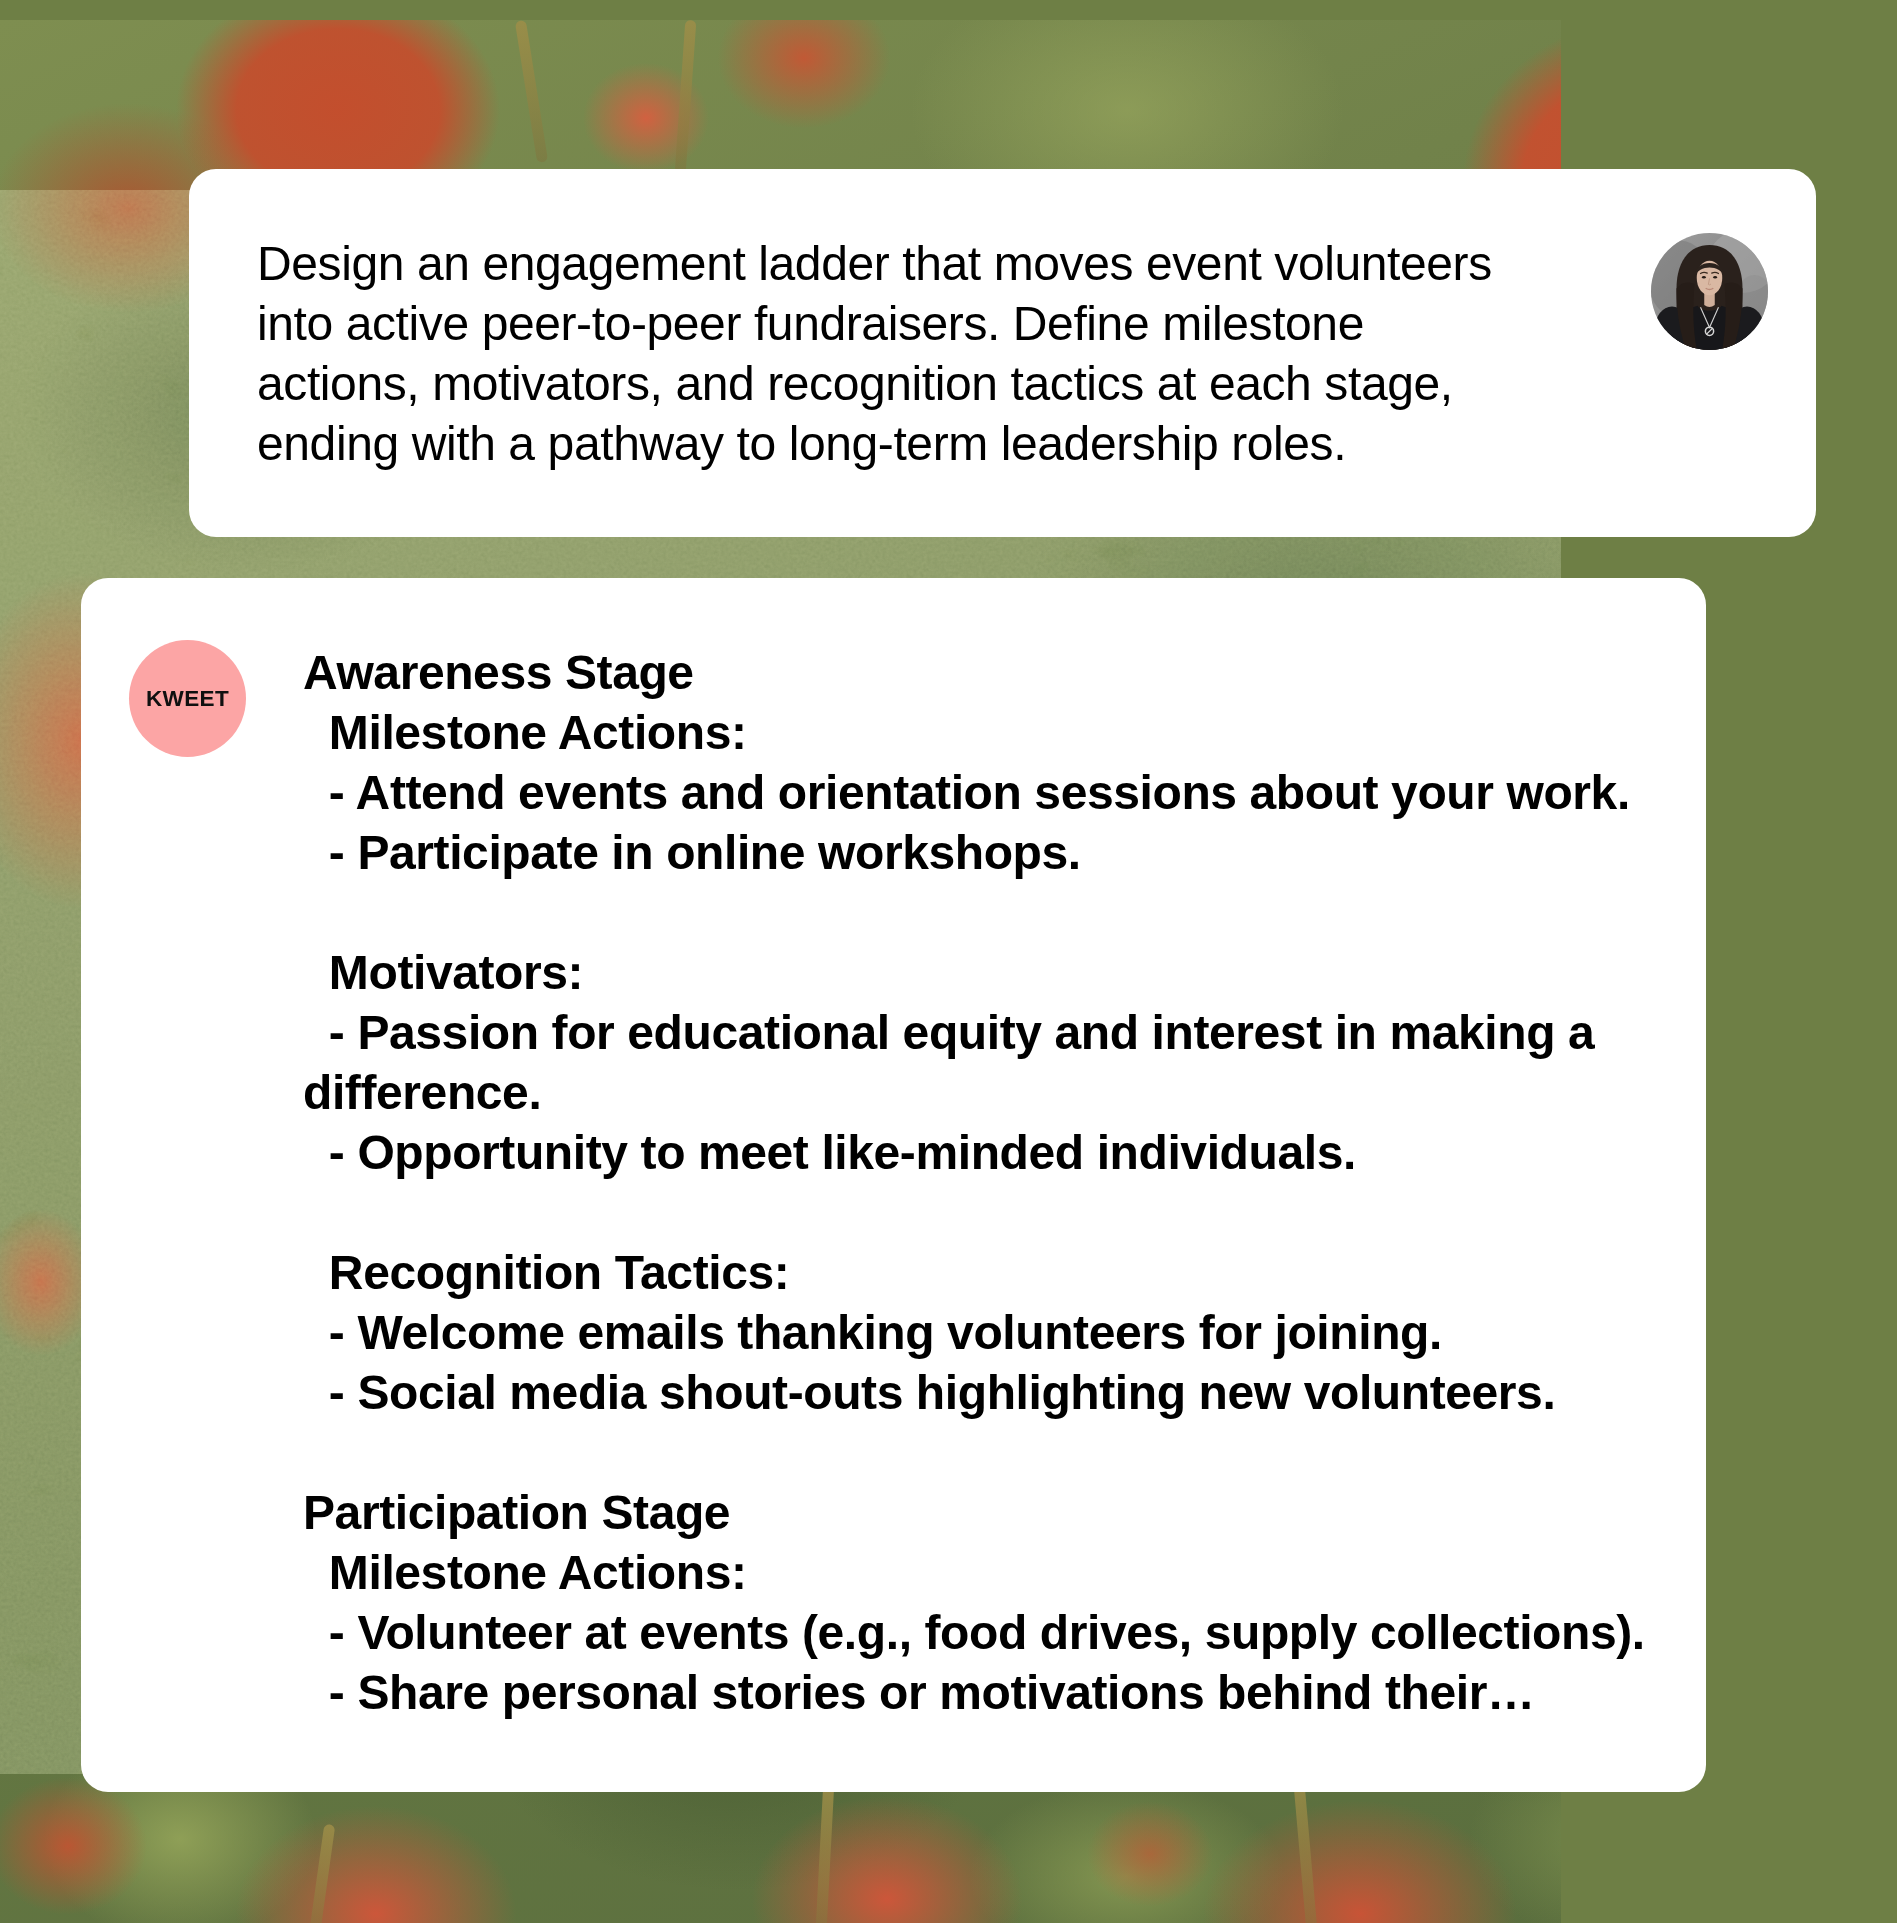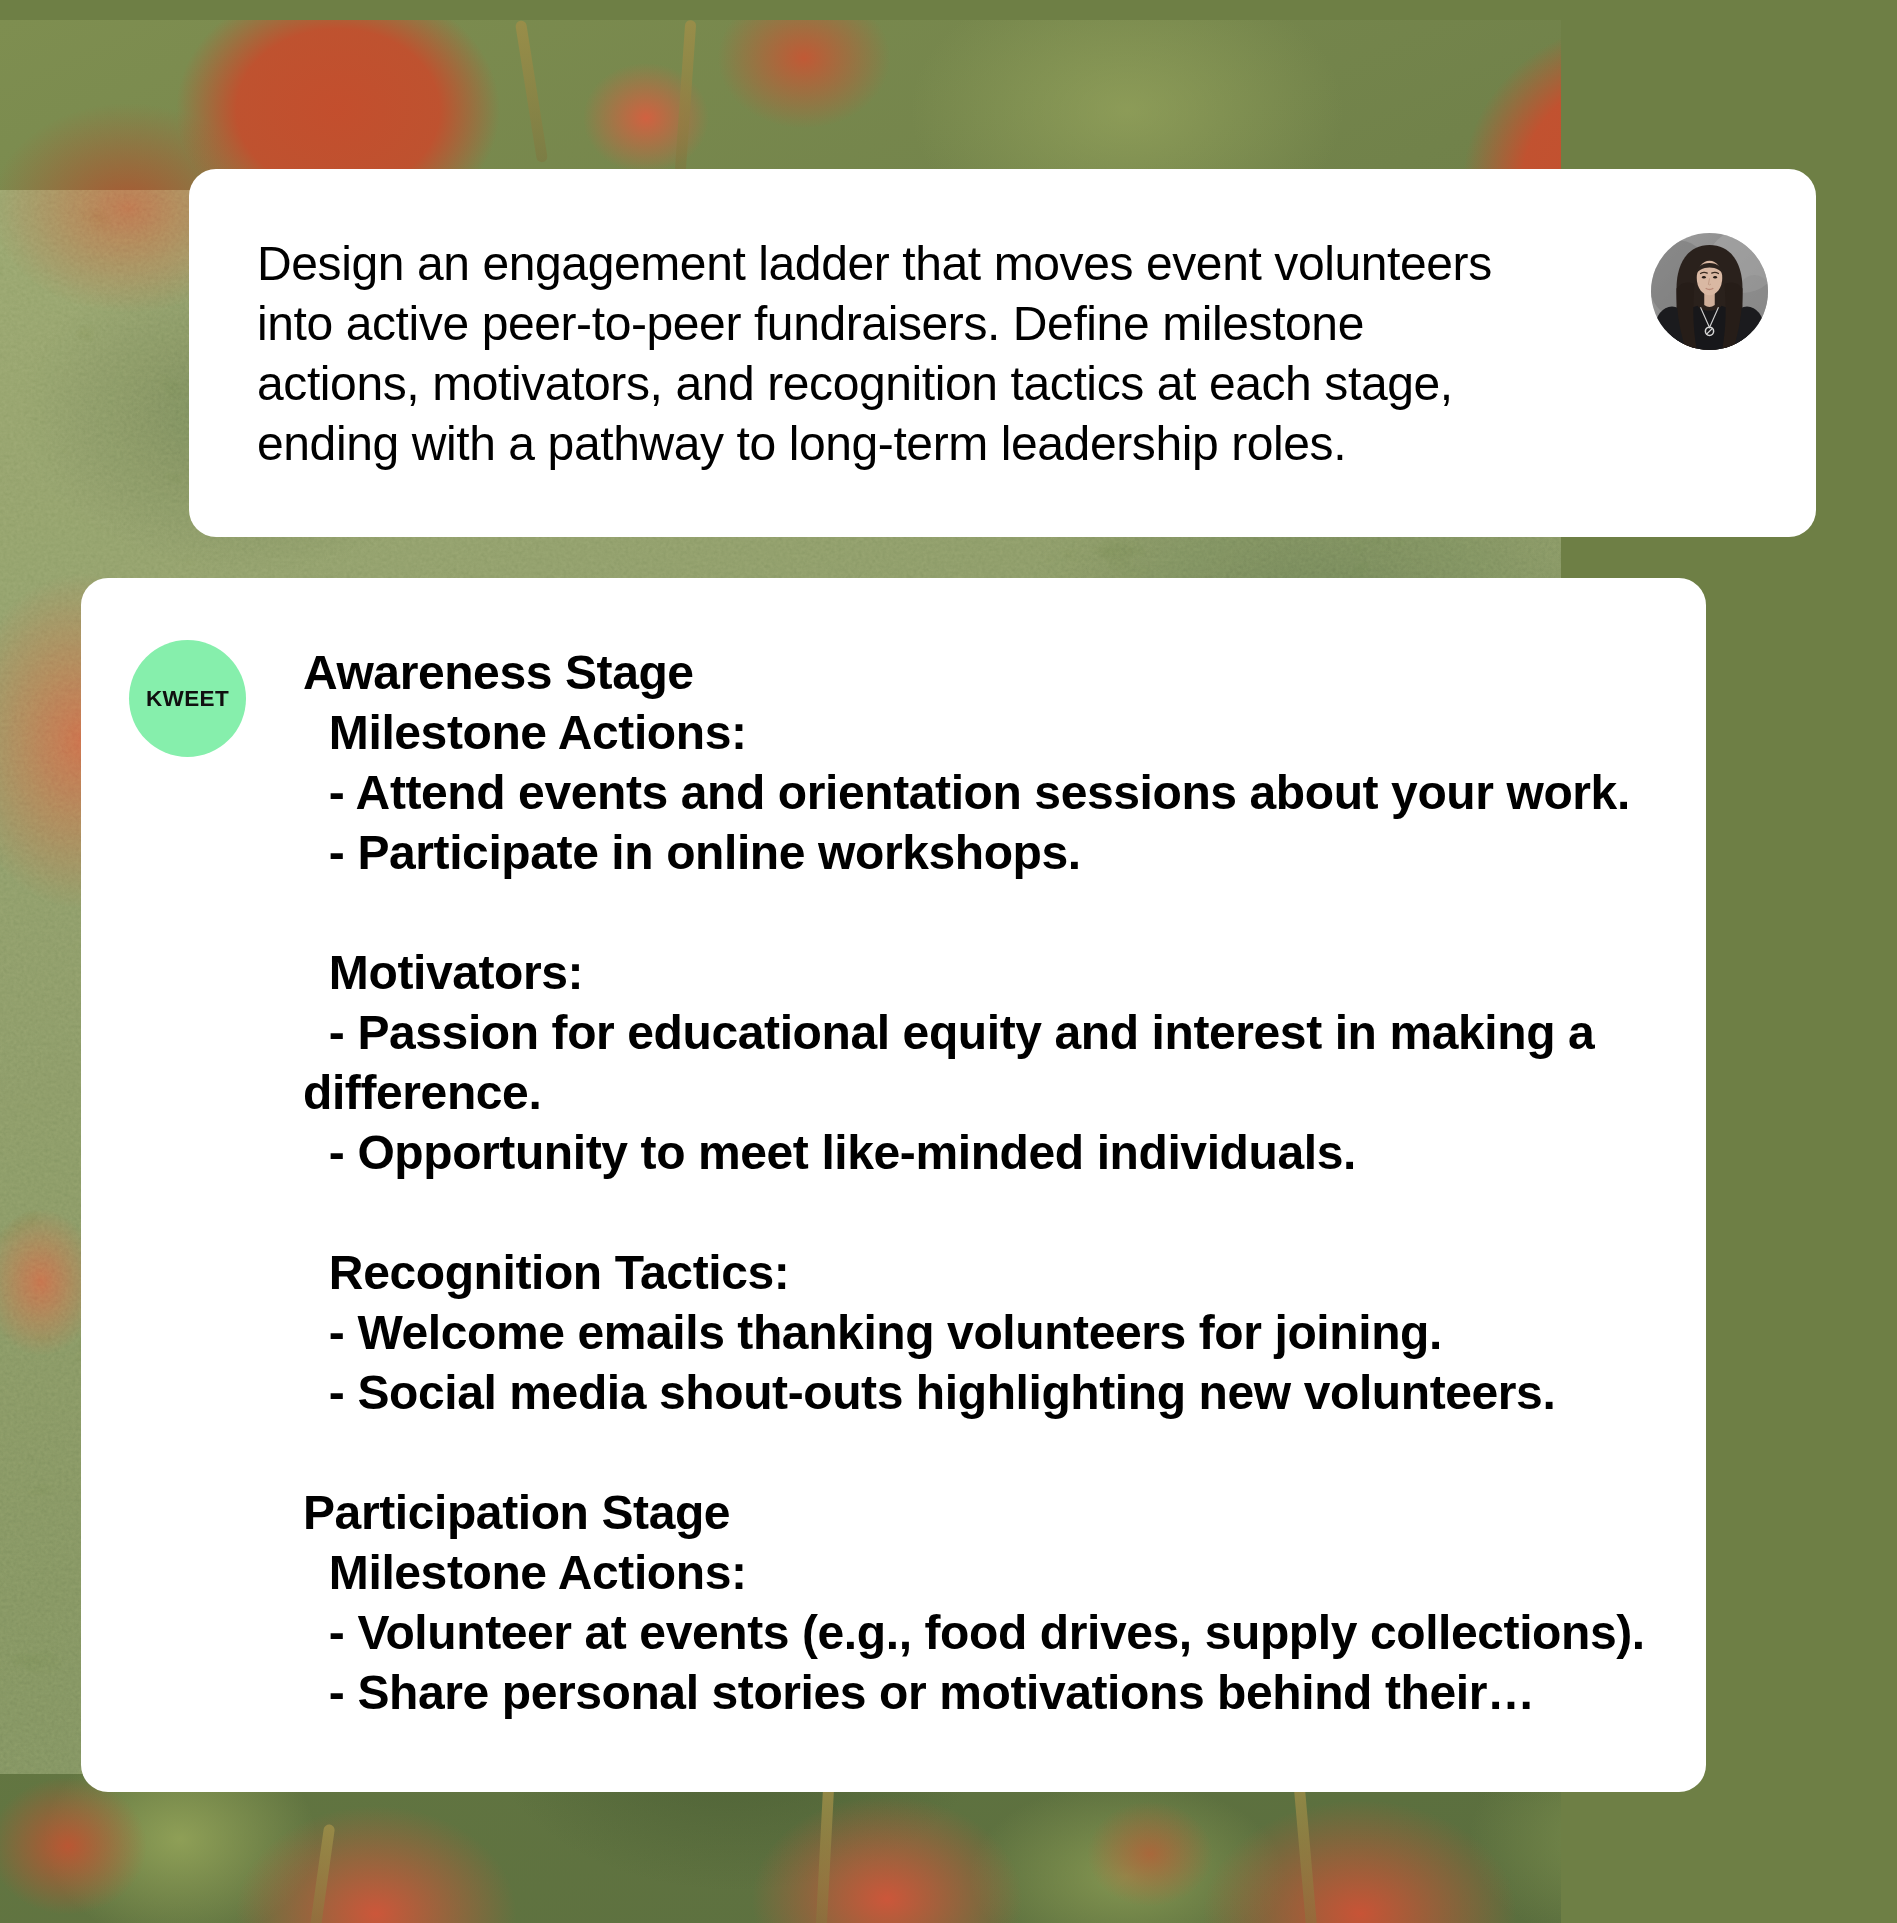--- a/index.html
+++ b/index.html
@@ -161,21 +161,21 @@
           <path d="M34 74 C34 112 40 132 46 156 L61 156 C55 120 56 96 58 68 C48 64 40 66 34 74 Z" fill="#261d18"></path>
           <path d="M122 74 C122 112 116 132 110 156 L95 156 C101 120 100 96 98 68 C108 64 116 66 122 74 Z" fill="#261d18"></path>
           <path d="M66 99 L78 126 L90 99" stroke="#cfcfcf" stroke-width="1.5" fill="none"></path>
           <circle cx="78" cy="131" r="5.5" fill="none" stroke="#d6d6d6" stroke-width="2"></circle>
           <path d="M74 135 L82 127" stroke="#d6d6d6" stroke-width="1.5"></path>
         </svg>
       </div>
     </section>
 
     <section class="card response-card">
-      <div class="badge" style="background: #86efac; color: rgb(16, 16, 16); justify-content: center;">
+      <div class="badge" style="background: #fca5a5; color: rgb(16, 16, 16); justify-content: center;">
         <span class="badge-label">KWEET</span>
       </div>
       <div class="msg-text response-text">Awareness Stage
   Milestone Actions:
   - Attend events and orientation sessions about your work.
   - Participate in online workshops.
 
   Motivators:
   - Passion for educational equity and interest in making a
 difference.

